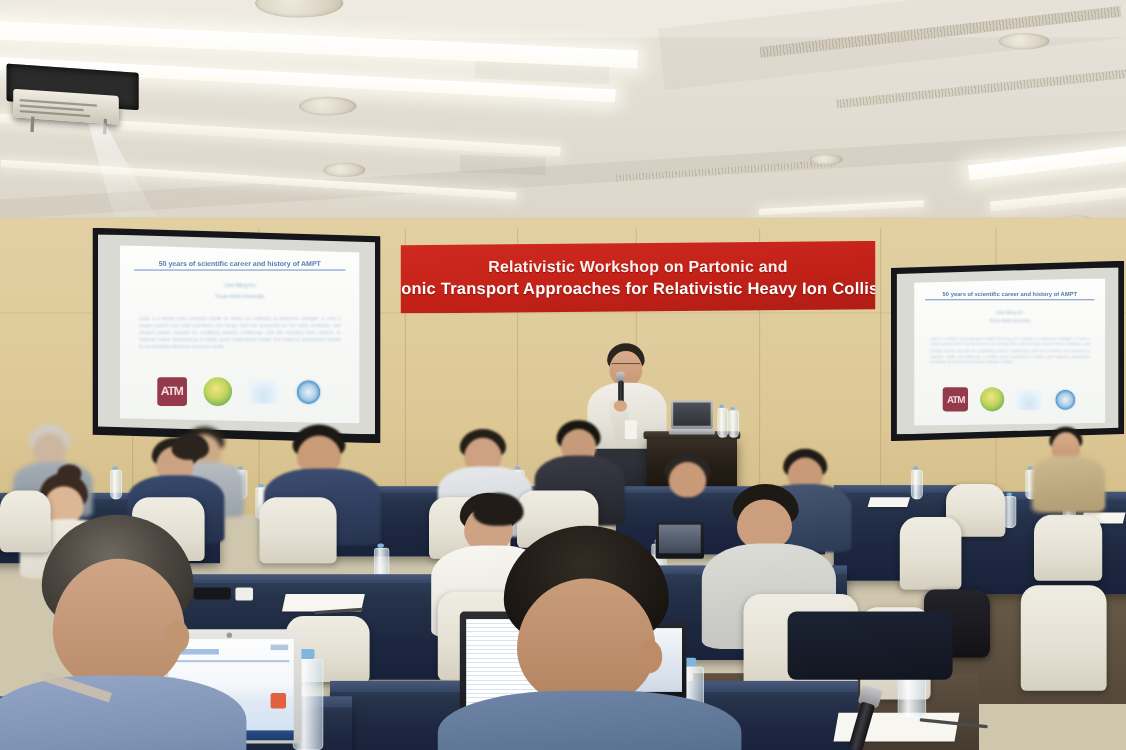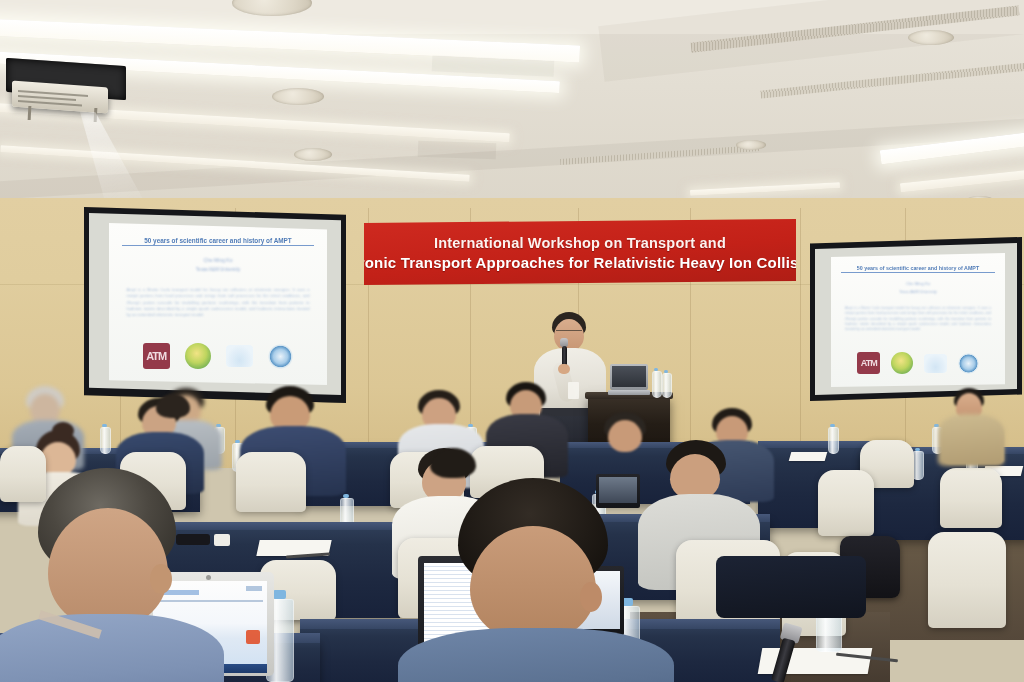--- a/index.html
+++ b/index.html
@@ -212,21 +212,21 @@
           <div class="logo logo-atm" style="width:23px;height:22px;font-size:9px;">ATM</div>
           <div class="logo logo-seal" style="width:22px;height:22px;"></div>
           <div class="logo logo-blue" style="width:23px;height:19px;"></div>
           <div class="logo logo-sun" style="width:21px;height:21px;"></div>
         </div>
       </div>
     </div>
   </div>
 
   <div class="banner" style="left:364px;top:219px;width:432px;height:66px;clip-path:polygon(0 6%,100% 0,100% 94%,0 100%);">
-    <div class="banner-l1" style="font-size:14.5px;margin-top:2px;">International Workshop on Transport and</div>
+    <div class="banner-l1" style="font-size:14.5px;margin-top:2px;">Relativistic Workshop on Partonic and</div>
     <div class="banner-l2" style="font-size:15px;margin-top:3px;">Hadronic Transport Approaches for Relativistic Heavy Ion Collisions</div>
   </div>
 
   <div class="floor" style="left:860px;top:520px;width:170px;height:120px;"></div>
   <div class="floor" style="left:630px;top:612px;width:260px;height:70px;background:linear-gradient(180deg,#5e5142,#463b30);"></div>
 
   <div class="person" style="left:526px;top:312px;width:110px;height:140px;">
     <div class="hair" style="left:26px;top:0;width:34px;height:26px;background:#2b2520;"></div>
     <div class="head" style="left:28px;top:7px;width:30px;height:32px;background:linear-gradient(180deg,#d9ad8d,#c79674);"></div>
     <div style="position:absolute;left:30px;top:18px;width:26px;height:4px;

